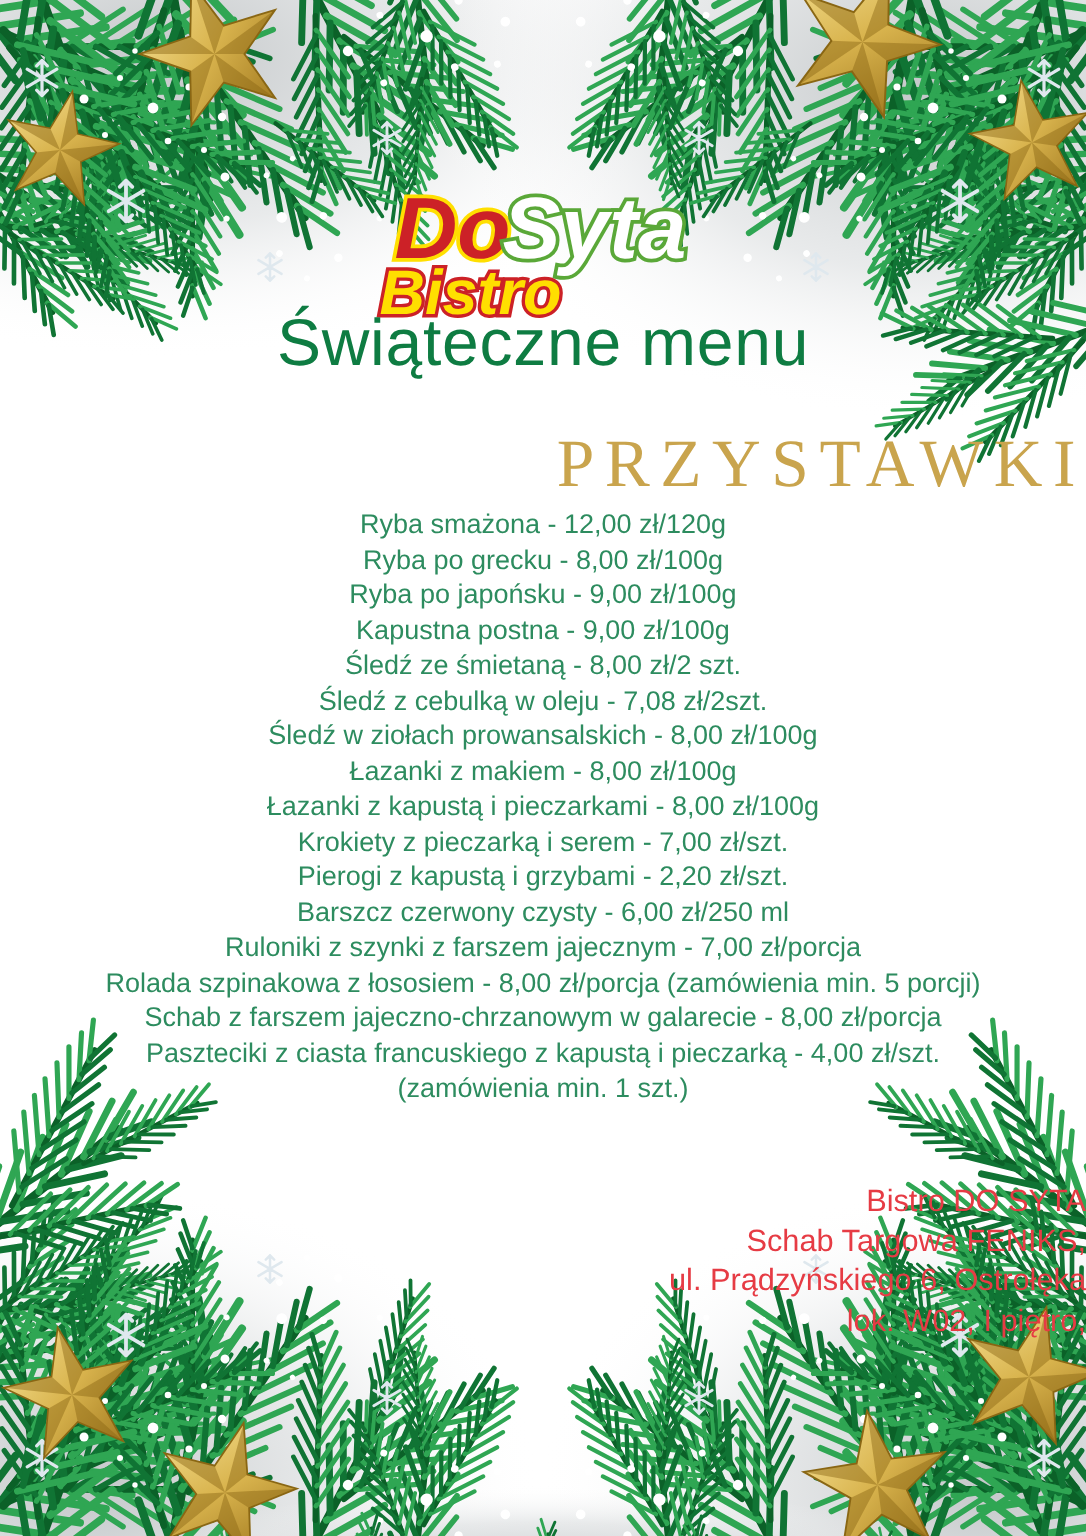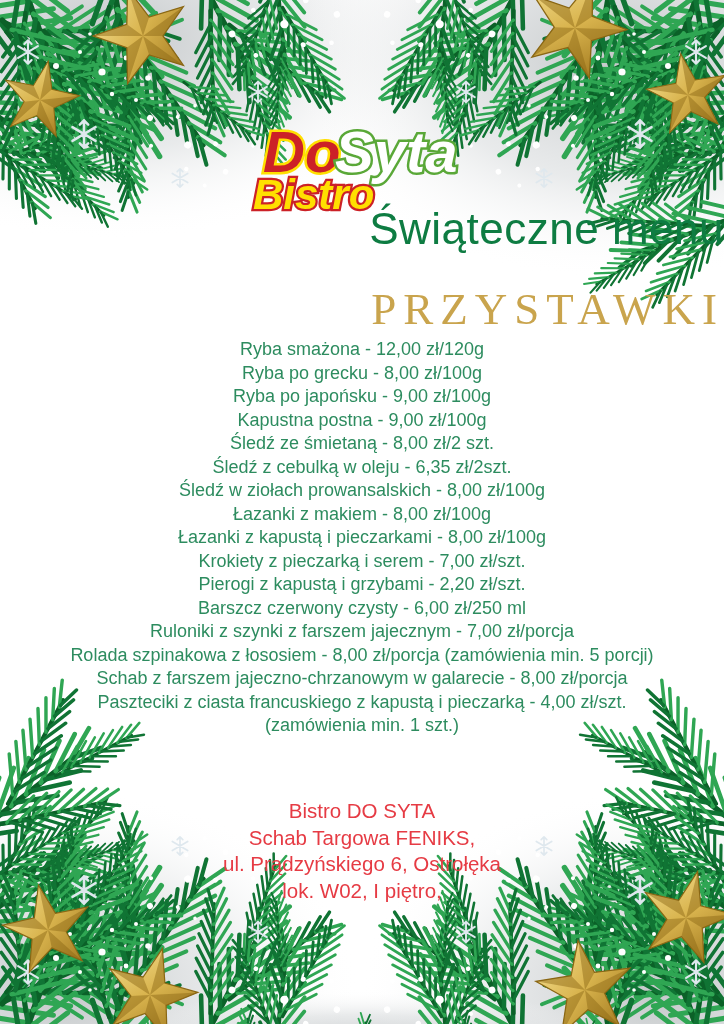--- a/index.html
+++ b/index.html
@@ -9,30 +9,30 @@
   #decor{position:absolute;top:0;left:0;z-index:0;pointer-events:none;}
   .content{position:absolute;top:0;left:0;width:724px;height:1024px;z-index:1;}
 
   .logo{position:absolute;top:110px;left:calc(50% - 113px);width:250px;height:104px;}
   .lg{font-family:"Liberation Sans",sans-serif;font-weight:bold;font-style:italic;
       paint-order:stroke fill;}
   .lg-do{font-size:58px;fill:var(--logo-red,#cc2127);stroke:var(--logo-yellow,#ffdf00);stroke-width:5px;}
   .lg-syta{font-size:58px;fill:#ffffff;stroke:var(--logo-green-outline,#5aa838);stroke-width:5px;}
   .lg-bistro{font-size:42px;fill:var(--logo-yellow,#ffdf00);stroke:var(--logo-red,#cc2127);stroke-width:4.5px;}
 
-  .title{position:absolute;top:204px;left:0;width:100%;margin:0;text-align:right;
+  .title{position:absolute;top:204px;left:0;width:100%;margin:0;text-align:center;
          font-size:44px;font-weight:400;letter-spacing:.5px;color:var(--title-green,#0e7c42);}
   .section{position:absolute;top:283px;left:0;width:100%;margin:0;text-align:right;
          font-family:"Liberation Serif",serif;font-size:45px;font-weight:400;
          letter-spacing:7px;color:var(--heading-gold,#c9a44d);}
 
   .menu{position:absolute;top:338px;left:0;width:100%;text-align:center;}
   .mi{font-size:18px;line-height:23.5px;color:var(--item-green,#2d8c5f);white-space:nowrap;}
 
-  .footer{position:absolute;top:788px;left:0;width:100%;text-align:center;margin-top:10px;}
+  .footer{position:absolute;top:788px;left:0;width:100%;text-align:right;}
   .fl{font-size:20.5px;line-height:26.5px;color:var(--footer-red,#e63b44);white-space:nowrap;}
 
   .stem{stroke:#0b6128;stroke-width:4;fill:none;stroke-linecap:round;}
   .nA{stroke:#2fa653;stroke-width:3.4;fill:none;stroke-linecap:round;}
   .nB{stroke:#107434;stroke-width:3.4;fill:none;stroke-linecap:round;}
 </style>
 </head>
 <body>
 
 <div class="page">
@@ -155,21 +155,21 @@
 
     <h1 class="title">Świąteczne menu</h1>
     <h2 class="section">PRZYSTAWKI</h2>
 
     <div class="menu">
       <div class="mi">Ryba smażona - 12,00 zł/120g</div>
       <div class="mi">Ryba po grecku - 8,00 zł/100g</div>
       <div class="mi">Ryba po japońsku - 9,00 zł/100g</div>
       <div class="mi">Kapustna postna - 9,00 zł/100g</div>
       <div class="mi">Śledź ze śmietaną - 8,00 zł/2 szt.</div>
-      <div class="mi">Śledź z cebulką w oleju - 6,35 zł/2szt.</div>
+      <div class="mi">Śledź z cebulką w oleju - 7,08 zł/2szt.</div>
       <div class="mi">Śledź w ziołach prowansalskich - 8,00 zł/100g</div>
       <div class="mi">Łazanki z makiem - 8,00 zł/100g</div>
       <div class="mi">Łazanki z kapustą i pieczarkami - 8,00 zł/100g</div>
       <div class="mi">Krokiety z pieczarką i serem - 7,00 zł/szt.</div>
       <div class="mi">Pierogi z kapustą i grzybami - 2,20 zł/szt.</div>
       <div class="mi">Barszcz czerwony czysty - 6,00 zł/250 ml</div>
       <div class="mi">Ruloniki z szynki z farszem jajecznym - 7,00 zł/porcja</div>
       <div class="mi">Rolada szpinakowa z łososiem - 8,00 zł/porcja (zamówienia min. 5 porcji)</div>
       <div class="mi">Schab z farszem jajeczno-chrzanowym w galarecie - 8,00 zł/porcja</div>
       <div class="mi">Paszteciki z ciasta francuskiego z kapustą i pieczarką - 4,00 zł/szt.</div>

